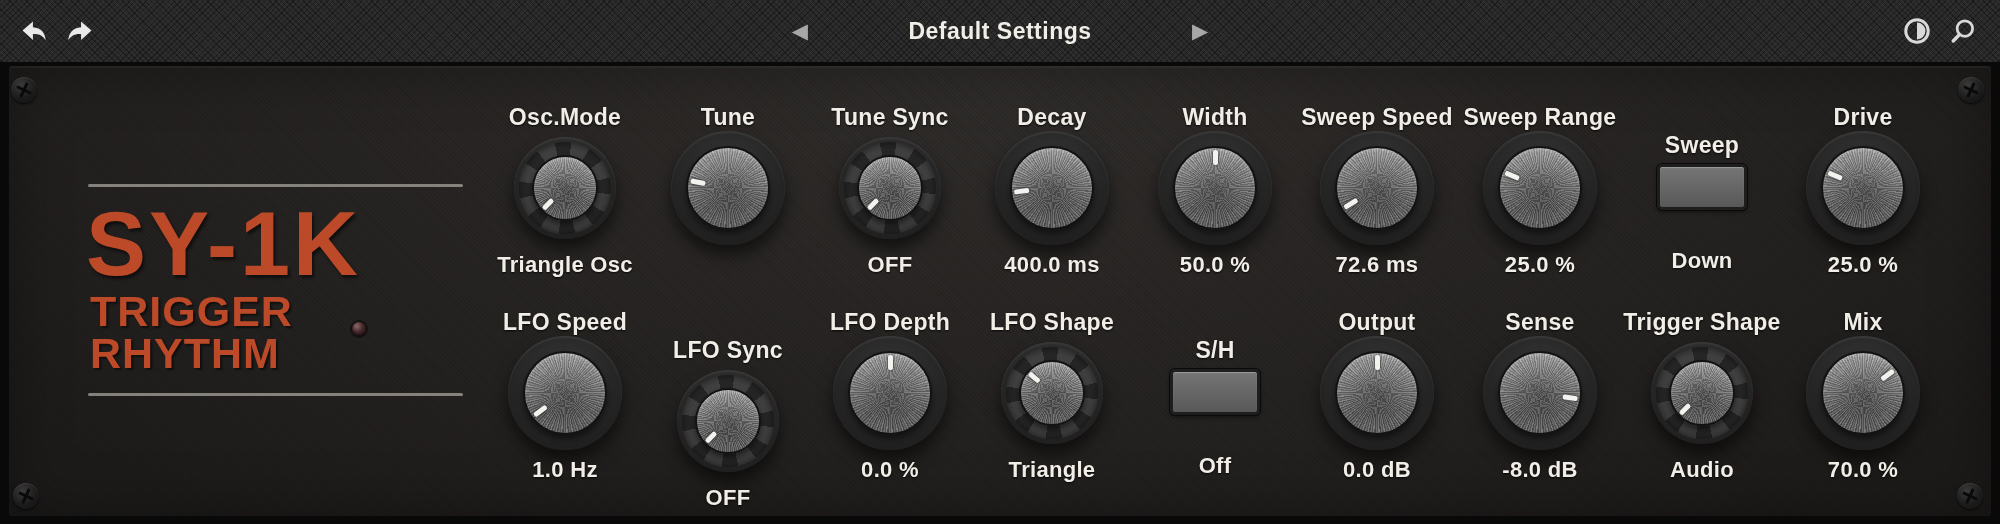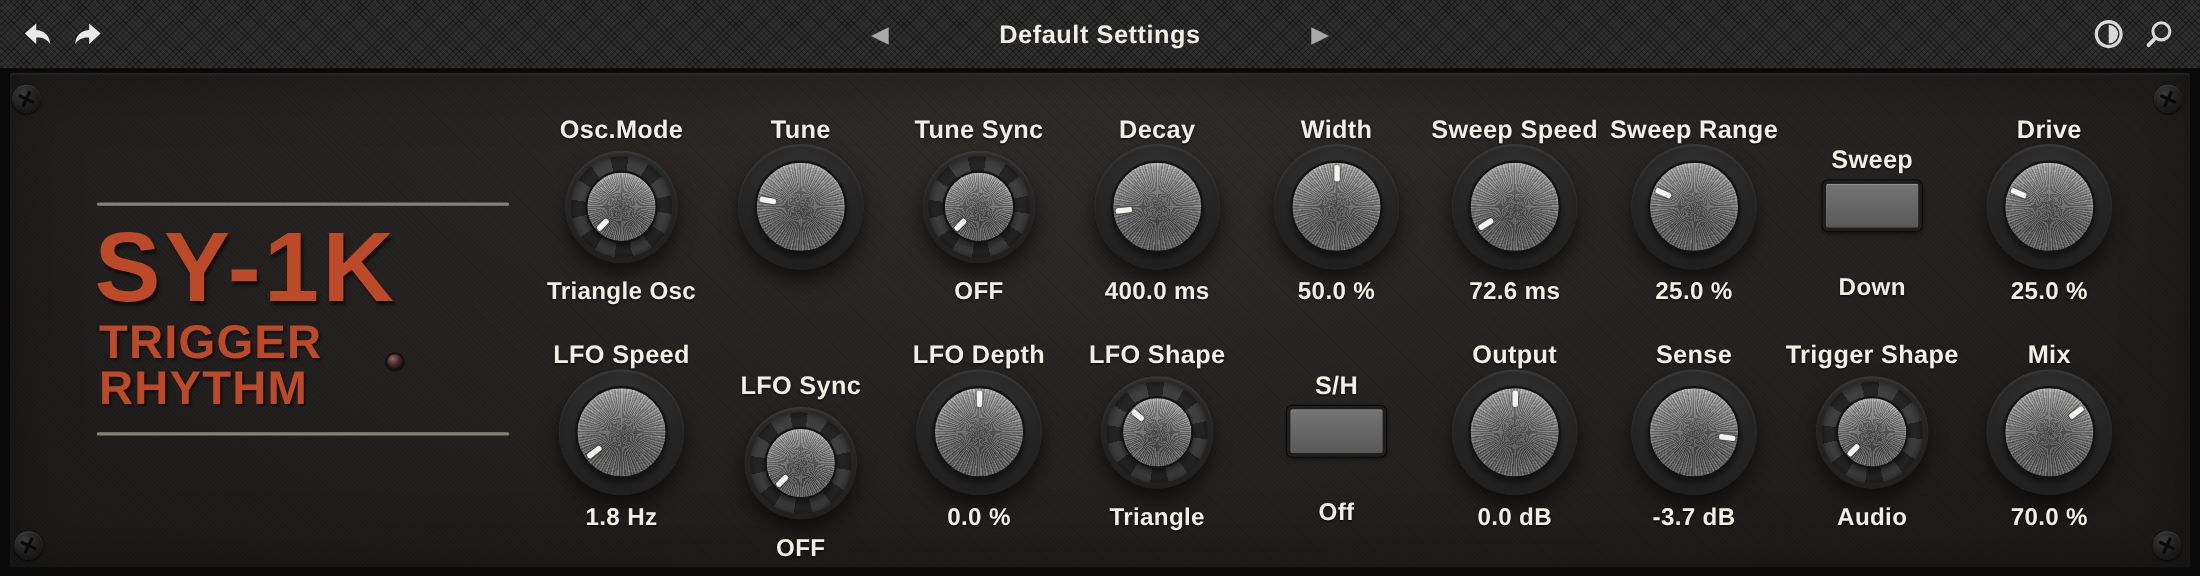--- a/index.html
+++ b/index.html
@@ -262,21 +262,21 @@
     <div class="ctl-label">LFO Speed</div>
     <div class="knob">
 
       <div class="cap">
         <div class="pointer-wrap" style="transform: rotate(-127deg);">
           <div class="pointer"></div>
         </div>
       </div>
     </div>
 
-    <div class="ctl-value">1.8 Hz</div>
+    <div class="ctl-value">1.0 Hz</div>
   </div>
       <div class="cell" style="left: 628px; top: 305px; margin-top: 28px;">
     <div class="ctl-label">LFO Sync</div>
     <div class="knob gear">
       <div class="teeth"></div>
       <div class="cap">
         <div class="pointer-wrap" style="transform: rotate(-135deg);">
           <div class="pointer"></div>
         </div>
       </div>
@@ -333,21 +333,21 @@
     <div class="ctl-label">Sense</div>
     <div class="knob">
 
       <div class="cap">
         <div class="pointer-wrap" style="transform: rotate(98deg);">
           <div class="pointer"></div>
         </div>
       </div>
     </div>
 
-    <div class="ctl-value">-3.7 dB</div>
+    <div class="ctl-value">-8.0 dB</div>
   </div>
       <div class="cell" style="left: 1602px; top: 305px;">
     <div class="ctl-label">Trigger Shape</div>
     <div class="knob gear">
       <div class="teeth"></div>
       <div class="cap">
         <div class="pointer-wrap" style="transform: rotate(-135deg);">
           <div class="pointer"></div>
         </div>
       </div>

